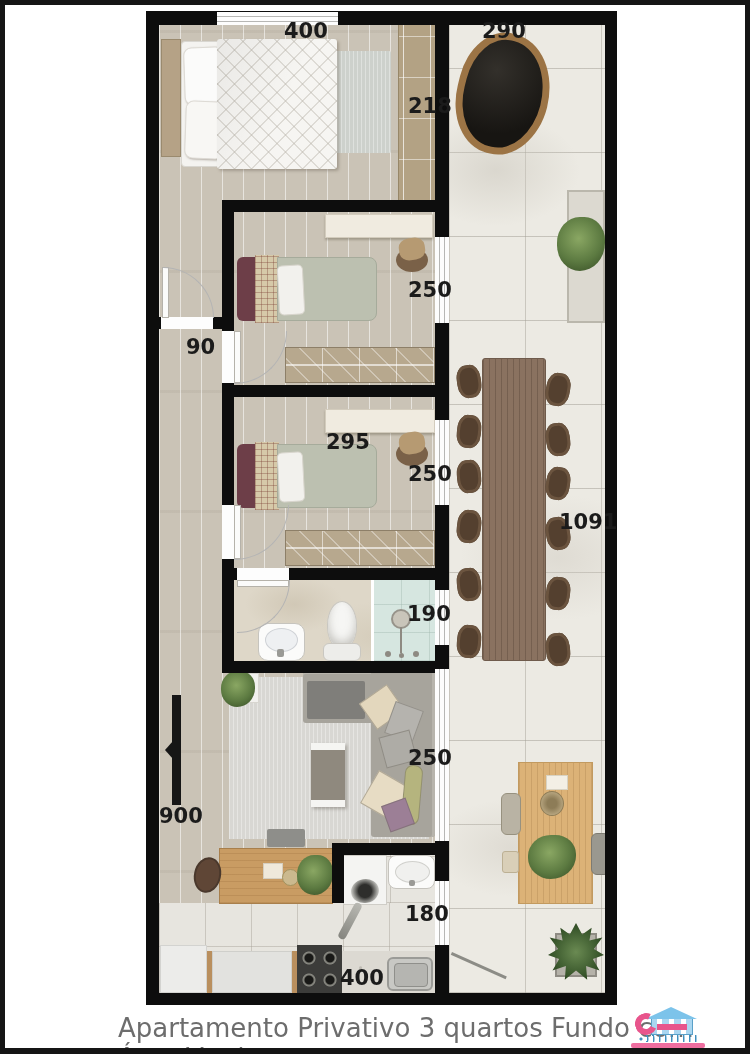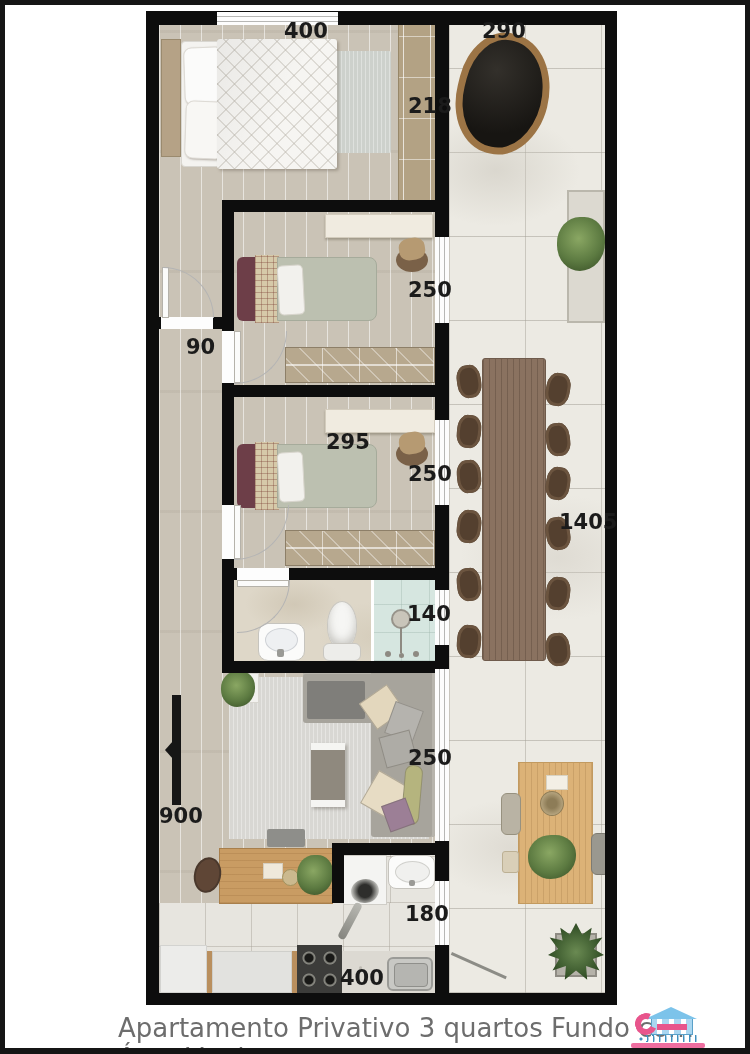--- a/index.html
+++ b/index.html
@@ -217,22 +217,22 @@
   <div class="leaf" style="left:232px;top:575px;width:52px;height:7px;"></div>
   <div class="arc" style="left:232px;top:575px;width:52px;height:52px;border-bottom:1px solid #b4b4b4;border-right:1px solid #b4b4b4;border-bottom-right-radius:100%;"></div>
 
   <div class="dim" style="left:279px;top:16px;">400</div>
   <div class="dim" style="left:477px;top:16px;">290</div>
   <div class="dim" style="left:403px;top:91px;">218</div>
   <div class="dim" style="left:403px;top:275px;">250</div>
   <div class="dim" style="left:169px;top:332px;margin-left:12px;">90</div>
   <div class="dim" style="left:321px;top:391px;margin-top:36px;">295</div>
   <div class="dim" style="left:403px;top:459px;">250</div>
-  <div class="dim" style="left:554px;top:507px;">1405</div>
-  <div class="dim" style="left:402px;top:599px;">140</div>
+  <div class="dim" style="left:554px;top:507px;">1091</div>
+  <div class="dim" style="left:402px;top:599px;">190</div>
   <div class="dim" style="left:403px;top:743px;">250</div>
   <div class="dim" style="left:154px;top:801px;">900</div>
   <div class="dim" style="left:400px;top:899px;">180</div>
   <div class="dim" style="left:335px;top:963px;">400</div>
 
   <div class="caption" style="left:113px;top:1008px;">Apartamento Privativo 3 quartos Fundo com Área Verde</div>
   <div class="logo" style="left:618px;top:1000px;width:90px;height:46px;">
     <div class="abs" style="left:22px;top:2px;width:0;height:0;border-left:26px solid transparent;border-right:26px solid transparent;border-bottom:12px solid #7cc3ea;z-index:2;"></div>
     <div class="abs" style="left:28px;top:13px;width:42px;height:17px;background:#aad6f0;border:1px solid #5aa0c8;box-sizing:border-box;z-index:1;background-image:
          linear-gradient(90deg,transparent 5px,#fff 5px,#fff 10px,transparent 10px,transparent 17px,#fff 17px,#fff 22px,transparent 22px,transparent 29px,#fff 29px,#fff 34px,transparent 34px);"></div>

